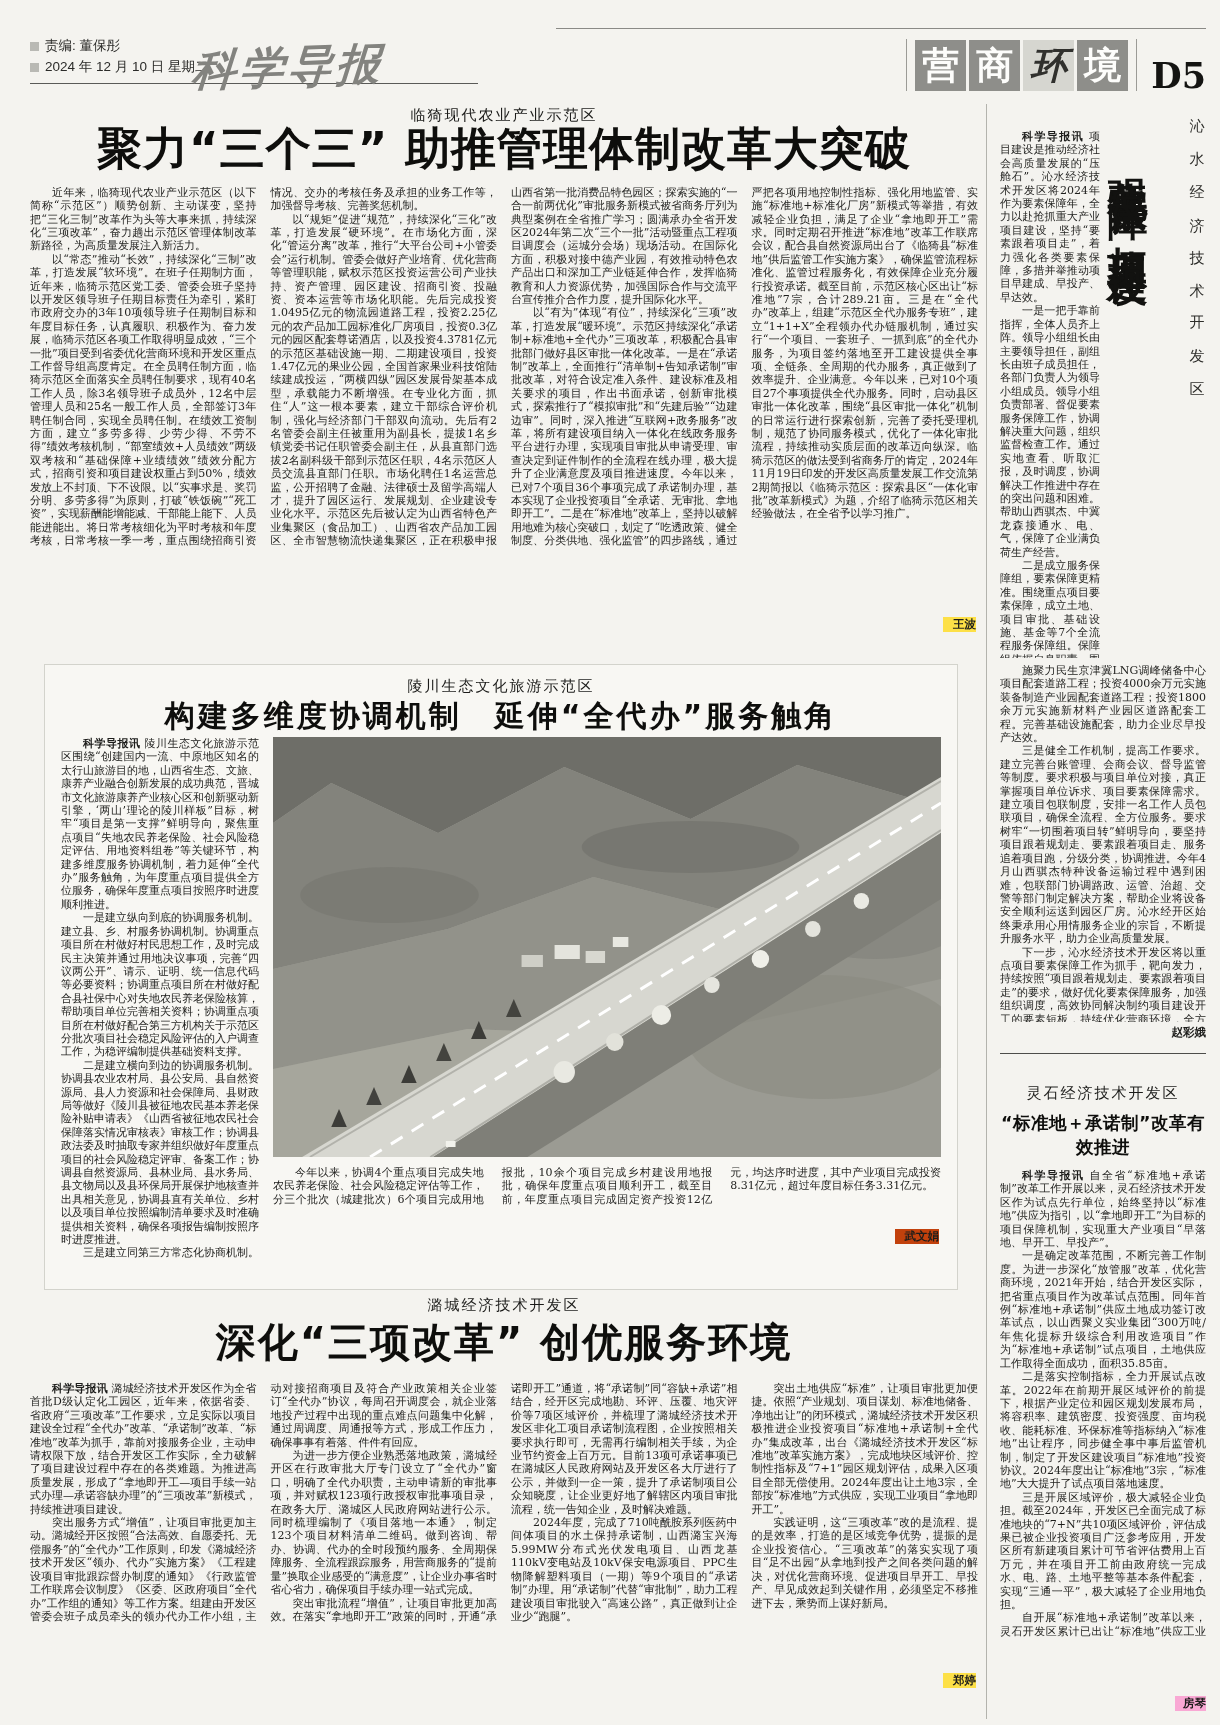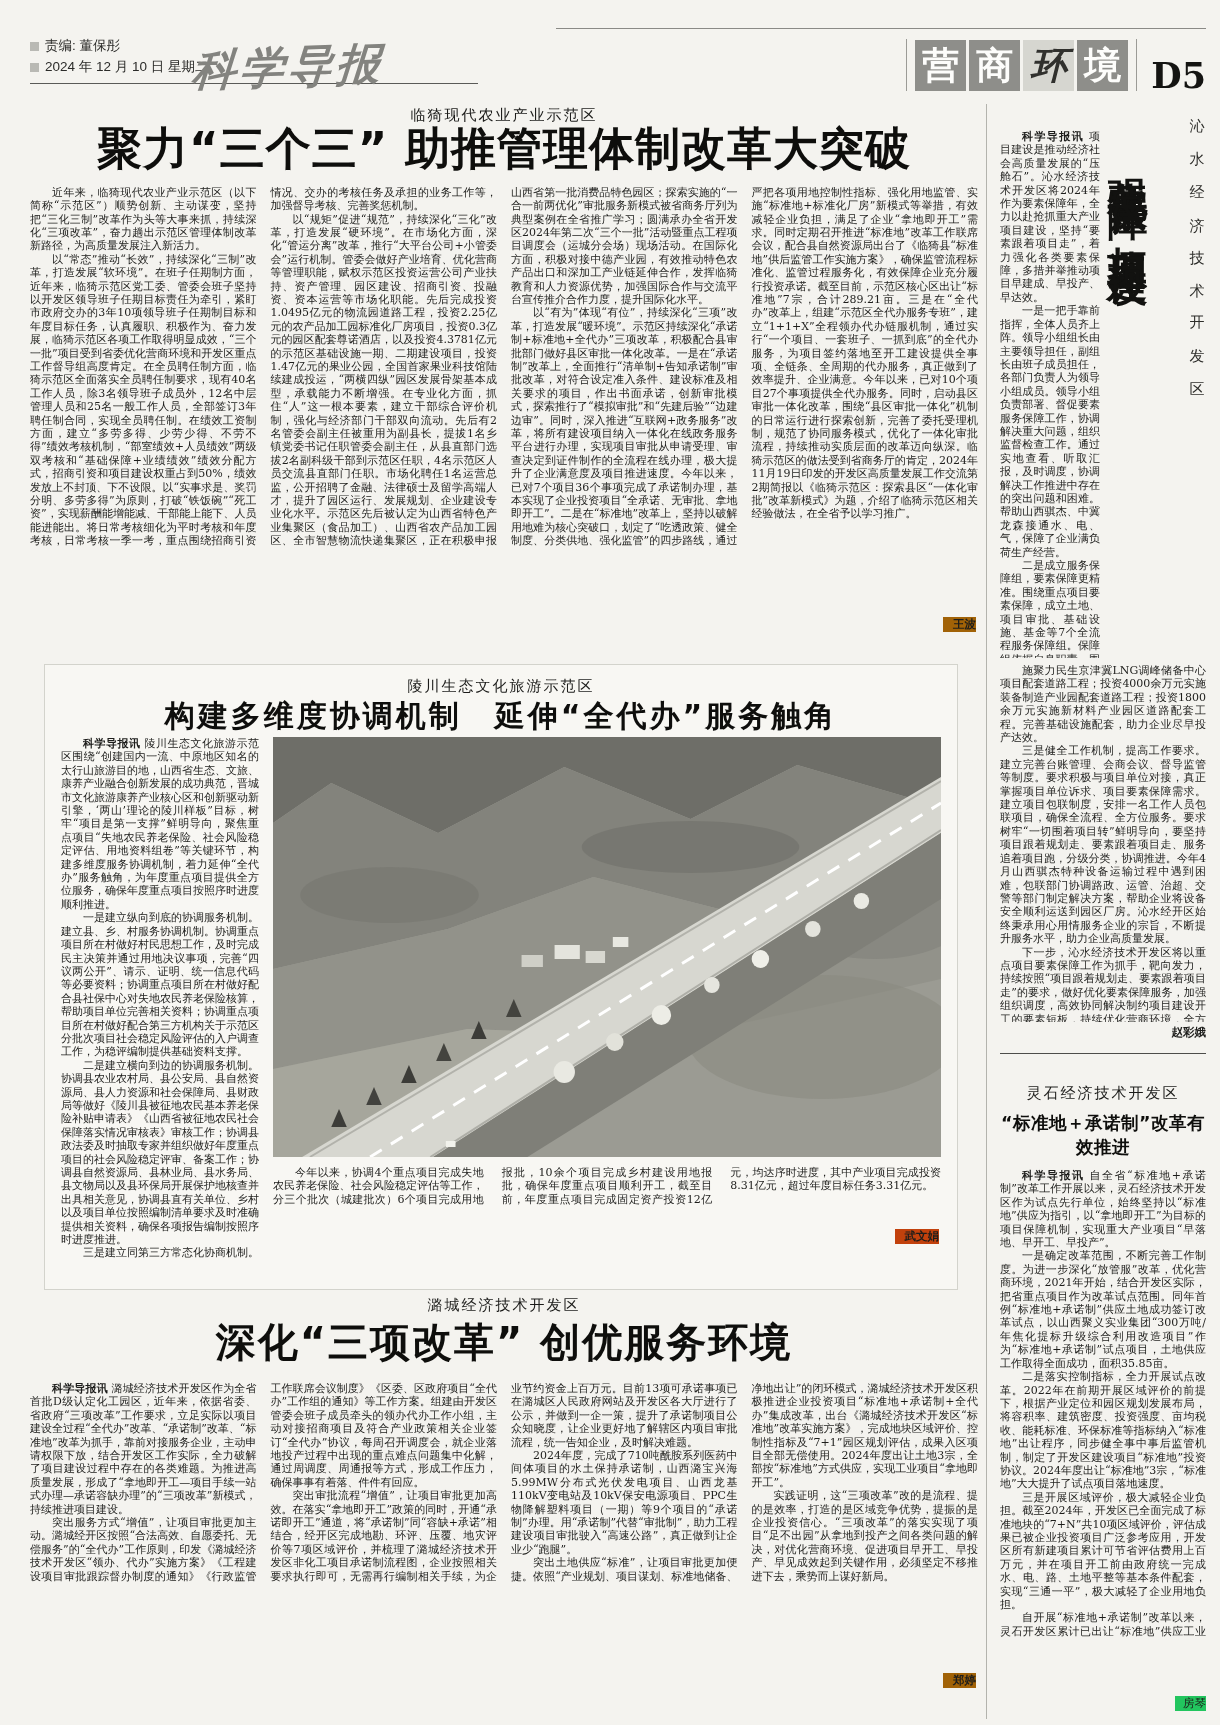--- a/index.html
+++ b/index.html
@@ -26,21 +26,21 @@
   .sec-dark{background:#8e8e8a;color:#fdfdfb;}
   .sec-light{background:#d6d6d0;color:#30302d;font-family:"DejaVu Serif",serif;font-style:italic;}
   .page-no{font-size:35px;font-weight:900;font-family:"DejaVu Serif",serif;line-height:.9;
     margin-left:6px;color:#141412;}
   
   .kicker{text-align:center;font-family:"Liberation Sans",sans-serif;font-size:15px;
     letter-spacing:2px;color:#1b1b19;}
   .headline{font-family:"DejaVu Sans","Liberation Sans",sans-serif;font-weight:900;color:#0e0e0c;
     text-align:center;}
   .bodywrap{position:relative;overflow:hidden;}
-  .byline-abs{position:absolute;right:2px;bottom:0;background:#a16207;padding-left:10px;}
+  .byline-abs{position:absolute;right:2px;bottom:0;background:#fde047;padding-left:10px;}
   
   .main-art{position:absolute;left:30px;top:106px;width:948px;}
   .main-art .headline{font-size:45px;line-height:1.06;margin-top:5px;letter-spacing:1px;}
   .main-body{margin-top:13px;height:446px;column-count:4;column-gap:14px;}
   
   .feature{position:absolute;left:44px;top:664px;width:914px;height:626px;box-sizing:border-box;
     border:1px solid #d3d3cc;background:#f8f7f3;padding:12px 16px 10px;}
   .feature .headline{font-size:30px;letter-spacing:3px;margin:7px 0 10px;font-weight:800;}
   .feat-flex{display:flex;gap:14px;}
   .feat-left{width:198px;height:522px;overflow:hidden;}
@@ -60,22 +60,22 @@
     font-size:40px;font-weight:900;letter-spacing:4px;color:#121210;
     font-family:"DejaVu Serif",serif;}
   .qs-kick{position:absolute;right:0;top:2px;writing-mode:vertical-rl;
     font-family:"Liberation Sans",sans-serif;font-size:15px;letter-spacing:33px;color:#2d2d2a;}
   .qs-rest{margin-top:4px;height:358px;overflow:hidden;}
   .byline-row{text-align:right;font-weight:bold;font-size:11.5px;margin-top:3px;}
   .divider{border:none;border-top:1.5px solid #4d4d4a;margin:13px 0 0;}
   .ls-kicker{margin-top:30px;}
   .ls-head{font-size:17.5px;margin:8px 0 10px;letter-spacing:.5px;}
   .ls-body{height:468px;overflow:hidden;}
-  .ls-byline{position:absolute;right:0;bottom:8px;background:#22c55e;padding-left:8px;
-    font-weight:normal;font-size:11.5px;}
+  .ls-byline{position:absolute;right:0;bottom:8px;background:#f9a8d4;padding-left:8px;
+    font-weight:bold;font-size:11.5px;}
 </style>
 </head>
 <body>
 
 <div class="page">
 
   <div class="header-left">
     <div class="row">
       <span class="sq"></span>
       <span>责编: 董保彤</span>
@@ -164,20 +164,21 @@
       </div>
     </div>
   </div>
 
   <div class="bottom-art">
     <div class="kicker">潞城经济技术开发区</div>
     <h1 class="headline" style="margin:0;">深化“三项改革” 创优服务环境</h1>
     <div class="bodywrap bottom-body bodytext">
         <p><strong>科学导报讯</strong> 潞城经济技术开发区作为全省首批D级认定化工园区，近年来，依据省委、省政府“三项改革”工作要求，立足实际以项目建设全过程“全代办”改革、“承诺制”改革、“标准地”改革为抓手，靠前对接服务企业，主动申请权限下放，结合开发区工作实际，全力破解了项目建设过程中存在的各类难题。为推进高质量发展，形成了“拿地即开工—项目手续一站式办理—承诺容缺办理”的“三项改革”新模式，持续推进项目建设。</p>
         <p>突出服务方式“增值”，让项目审批更加主动。潞城经开区按照“合法高效、自愿委托、无偿服务”的“全代办”工作原则，印发《潞城经济技术开发区“领办、代办”实施方案》《工程建设项目审批跟踪督办制度的通知》《行政监管工作联席会议制度》《区委、区政府项目“全代办”工作组的通知》等工作方案。组建由开发区管委会班子成员牵头的领办代办工作小组，主动对接招商项目及符合产业政策相关企业签订“全代办”协议，每周召开调度会，就企业落地投产过程中出现的重点难点问题集中化解，通过周调度、周通报等方式，形成工作压力，确保事事有着落、件件有回应。</p>
+        <p>为进一步方便企业熟悉落地政策，潞城经开区在行政审批大厅专门设立了“全代办”窗口，明确了全代办职责，主动申请新的审批事项，并对赋权123项行政授权审批事项目录，在政务大厅、潞城区人民政府网站进行公示。同时梳理编制了《项目落地一本通》，制定123个项目材料清单二维码。做到咨询、帮办、协调、代办的全时段预约服务、全周期保障服务、全流程跟踪服务，用营商服务的“提前量”换取企业感受的“满意度”，让企业办事省时省心省力，确保项目手续办理一站式完成。</p>
         <p>突出审批流程“增值”，让项目审批更加高效。在落实“拿地即开工”政策的同时，开通“承诺即开工”通道，将“承诺制”同“容缺+承诺”相结合，经开区完成地勘、环评、压覆、地灾评价等7项区域评价，并梳理了潞城经济技术开发区非化工项目承诺制流程图，企业按照相关要求执行即可，无需再行编制相关手续，为企业节约资金上百万元。目前13项可承诺事项已在潞城区人民政府网站及开发区各大厅进行了公示，并做到一企一策，提升了承诺制项目公众知晓度，让企业更好地了解辖区内项目审批流程，统一告知企业，及时解决难题。</p>
         <p>2024年度，完成了710吨酰胺系列医药中间体项目的水土保持承诺制，山西潞宝兴海5.99MW分布式光伏发电项目、山西龙基110kV变电站及10kV保安电源项目、PPC生物降解塑料项目（一期）等9个项目的“承诺制”办理。用“承诺制”代替“审批制”，助力工程建设项目审批驶入“高速公路”，真正做到让企业少“跑腿”。</p>
         <p>突出土地供应“标准”，让项目审批更加便捷。依照“产业规划、项目谋划、标准地储备、净地出让”的闭环模式，潞城经济技术开发区积极推进企业投资项目“标准地+承诺制+全代办”集成改革，出台《潞城经济技术开发区“标准地”改革实施方案》，完成地块区域评价、控制性指标及“7+1”园区规划评估，成果入区项目全部无偿使用。2024年度出让土地3宗，全部按“标准地”方式供应，实现工业项目“拿地即开工”。</p>
         <p>实践证明，这“三项改革”改的是流程、提的是效率，打造的是区域竞争优势，提振的是企业投资信心。“三项改革”的落实实现了项目“足不出园”从拿地到投产之间各类问题的解决，对优化营商环境、促进项目早开工、早投产、早见成效起到关键作用，必须坚定不移推进下去，乘势而上谋好新局。</p>
       </div>
     <div class="byline-abs byline" style="bottom:12px;">郑婷</div>
   </div>
 
   <div class="sidebar">
 

